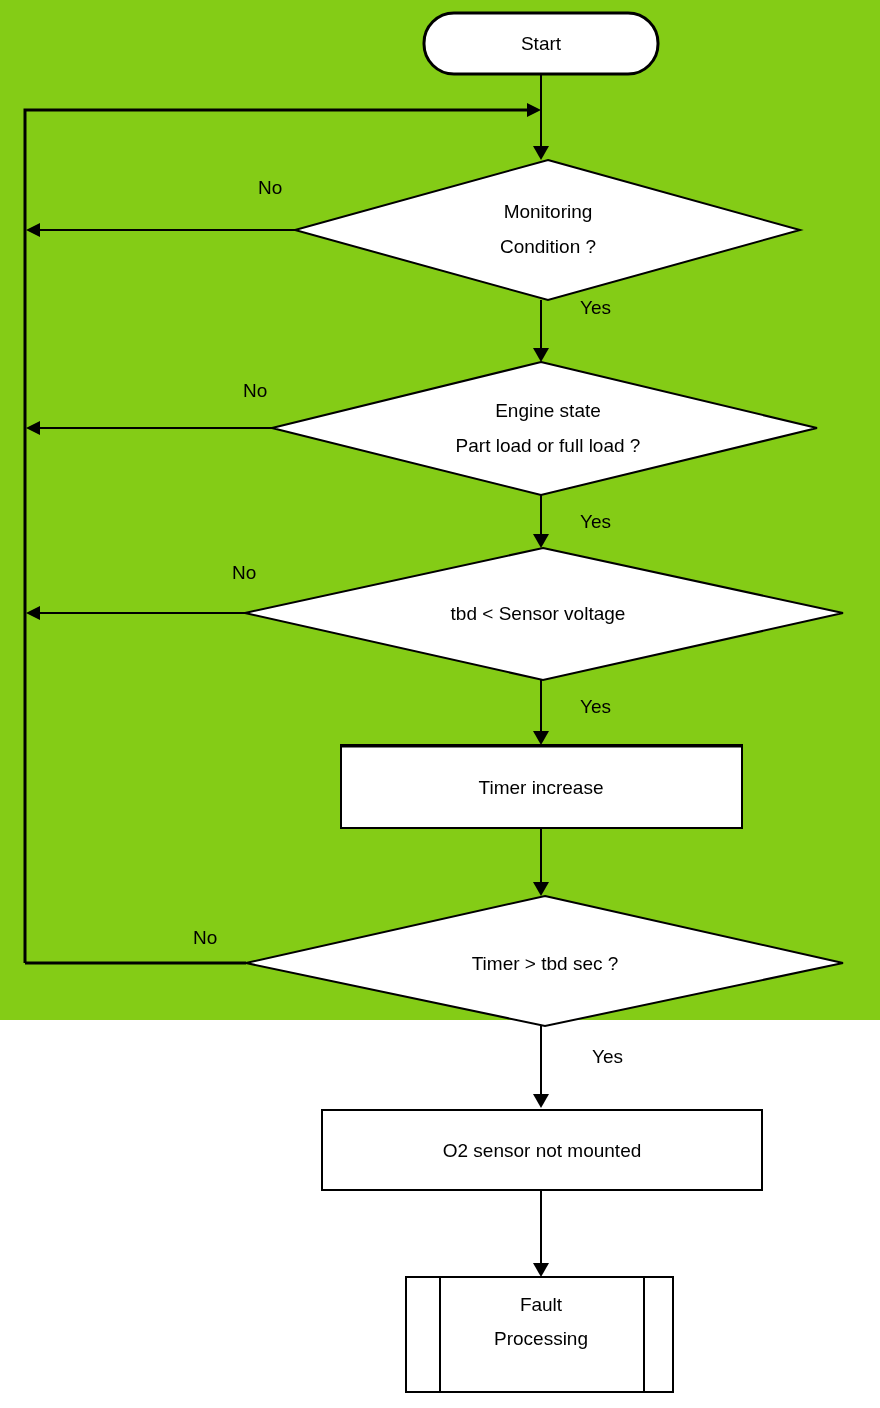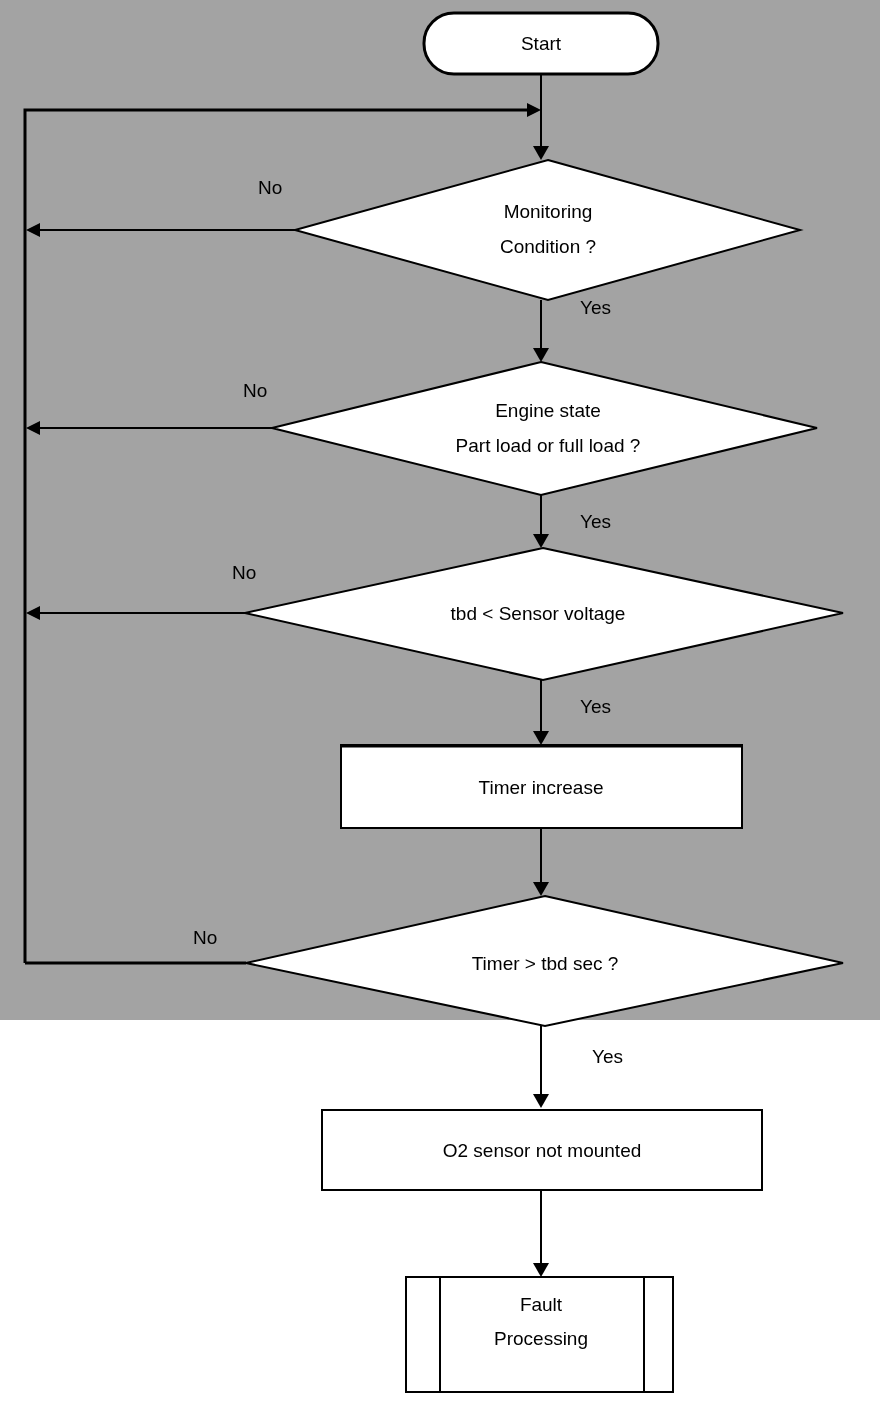--- a/index.html
+++ b/index.html
@@ -10,21 +10,21 @@
   body {
     width: 880px;
     height: 1408px;
     overflow: hidden;
     font-family: "Liberation Sans", sans-serif;
   }
   #flowchart-root {
     position: relative;
     width: 880px;
     height: 1020px;
-    background: #a3a3a3;
+    background: #84cc16;
   }
   svg.fc {
     display: block;
     width: 880px;
     height: 1408px;
   }
   .shape-outline {
     fill: #ffffff;
     stroke: #000000;
     stroke-width: 2;

